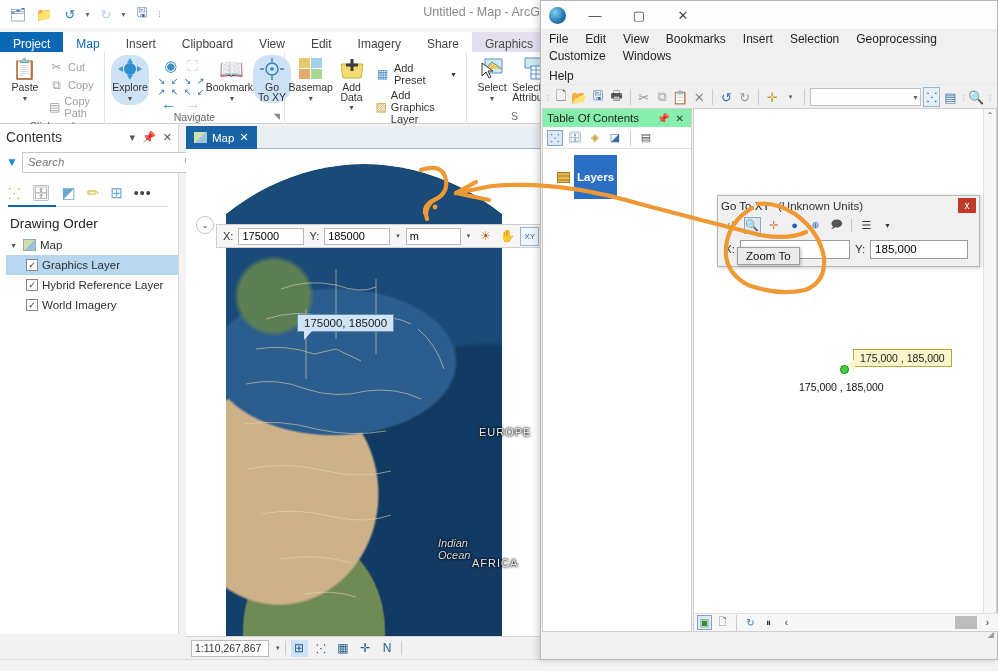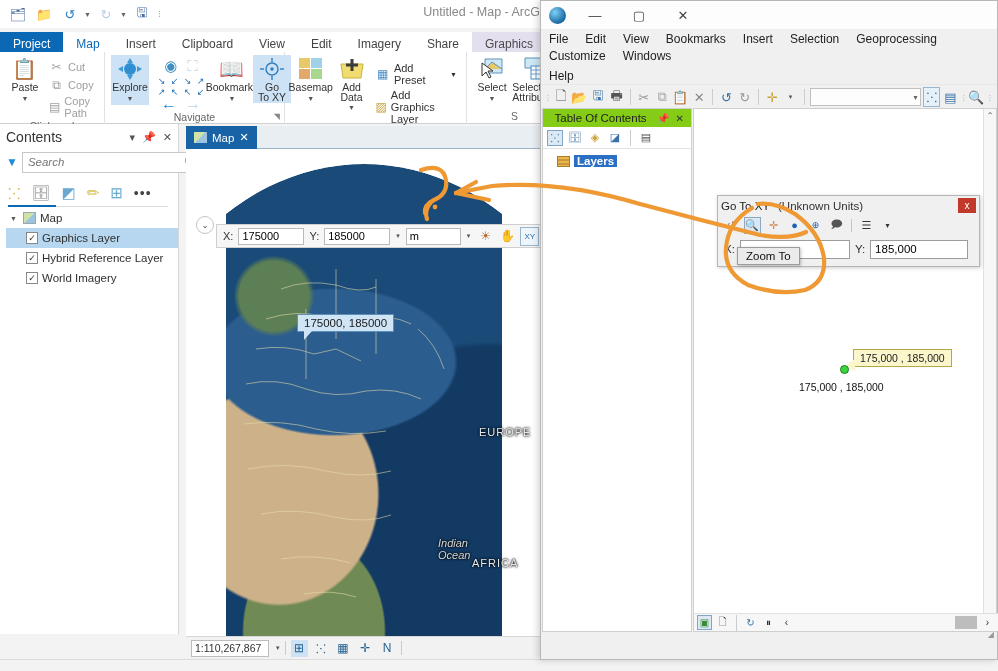--- a/index.html
+++ b/index.html
@@ -70,21 +70,21 @@
   .rgroup-body { flex:1; display:flex; align-items:flex-start; padding:3px 6px 0 6px; gap:2px;}
   .rgroup-label { height:14px; font-size:10.5px; color:#666; text-align:center; line-height:13px;
      position:relative;}
   .rgroup-label .dlg { position:absolute; right:4px; bottom:1px; font-size:8px; color:#888;}
 
   .bigbtn { width:auto; min-width:38px; padding:1px 4px; display:flex; flex-direction:column;
      align-items:center; justify-content:flex-start; font-size:10.5px; color:#333; line-height:11px;}
   .bigbtn .ic { height:26px; display:flex; align-items:center; justify-content:center; font-size:20px;}
   .bigbtn .lbl { text-align:center; }
   .bigbtn .dd { font-size:7px; color:#555; }
-  .bigbtn.sel { background:#cde3f5; }
+  .bigbtn.sel { background:#cde3f5;border-radius:16px; }
 
   .smallrow { display:flex; flex-direction:column; gap:1px; padding-top:3px;}
   .smallbtn { display:flex; align-items:center; gap:4px; font-size:11px; color:#a0a0a0; padding:1px 3px;}
   .smallbtn.enabled { color:#333; }
   .smallbtn .ic { width:15px; height:15px; display:flex; align-items:center; justify-content:center; font-size:12px;}
 
   
   .navcluster { display:flex; flex-direction:column; align-items:center; padding:2px 4px 0 4px;}
   .navgrid { display:grid; grid-template-columns:repeat(4,13px); grid-template-rows:repeat(2,11px);
     font-size:9px; color:#1f6fb5; }
@@ -246,34 +246,34 @@
   .am-grip { width:6px; height:18px; display:flex; flex-direction:column; align-items:center;
      justify-content:center; font-size:7px; color:#999; line-height:5px;}
   .am-tb-ic.boxed { border:1px solid #9ab6cc; background:#e6f0f9; }
   .am-tb-label { font-size:11.5px; color:#222; padding:0 3px; white-space:nowrap;}
 
   
   .am-toc {
     position:absolute; left:1px; top:107px; width:150px; height:524px;
     background:#fff; border:1px solid #cfcfcf;
   }
-  .am-toc-hdr { height:18px; background:#84cc16; display:flex; align-items:center;
-     padding:0 4px; font-size:11.5px; color:#222;text-align:center;}
+  .am-toc-hdr { height:18px; background:#86efac; display:flex; align-items:center;
+     padding:0 4px; font-size:11.5px; color:#222;}
   .am-toc-hdr .t { flex:1; }
   .am-toc-hdr .b { font-size:10px; color:#333; padding:0 3px;}
   .am-toc-tools { height:22px; display:flex; align-items:center; gap:4px; padding:0 4px;
      border-bottom:1px solid #e2e2e2;}
   .am-toc-tools .ti { width:16px; height:16px; display:flex; align-items:center;
      justify-content:center; font-size:11px; }
   .am-toc-tools .ti.sel { border:1px solid #7ea6c8; background:#dce9f5;}
   .am-toc-body { padding:6px 0 0 14px; font-size:11.5px;}
   .am-toc-item { display:flex; align-items:center; gap:4px;}
   .am-toc-item .lic { width:13px; height:11px;
       background:repeating-linear-gradient(180deg,#e8b84f 0 2px,#c9983a 2px 4px); border:1px solid #a87d2a;}
-  .am-toc-item .lbl { background:#2a6fc4; color:#fff; padding:0 3px; font-weight:bold; font-size:11.5px;}
+  .am-toc-item .lbl { background:#2a6fc4; color:#fff; padding:16px 3px; font-weight:bold; font-size:11.5px;}
 
   .am-dataview {
     position:absolute; left:152px; top:107px; width:304px; height:524px;
     background:#fff; border:1px solid #cfcfcf;
   }
   .am-scroll-v { position:absolute; right:0; top:0; width:13px; height:510px; background:#f7f7f7;
      border-left:1px solid #e0e0e0;}
   .am-scroll-v .arr { height:13px; display:flex; align-items:center; justify-content:center;
      font-size:8px; color:#444;}
   .am-dv-status { position:absolute; left:0; bottom:0; width:304px; height:18px;
@@ -552,20 +552,21 @@
     <div class="cp-tabicons">
       <span style="color:#d8b74a;">⁙</span>
       <span style="color:#888;">🗄</span>
       <span style="color:#6aa8d0;">◩</span>
       <span style="color:#d8c24a;">✏</span>
       <span style="color:#6aa8d0;">⊞</span>
       <span class="dots">•••</span>
       <div class="cp-tabline"></div>
       <div class="cp-tabunder"></div>
     </div>
+    <div class="cp-drawing">Drawing Order</div>
     <div class="cp-tree">
       <div class="tr-row">
         <span class="exp">▼</span>
         <span class="mapic"></span>
         <span class="txt">Map</span>
       </div>
       <div class="tr-row sel tr-indent">
         <span class="chk">✓</span>
         <span class="txt">Graphics Layer</span>
       </div>

